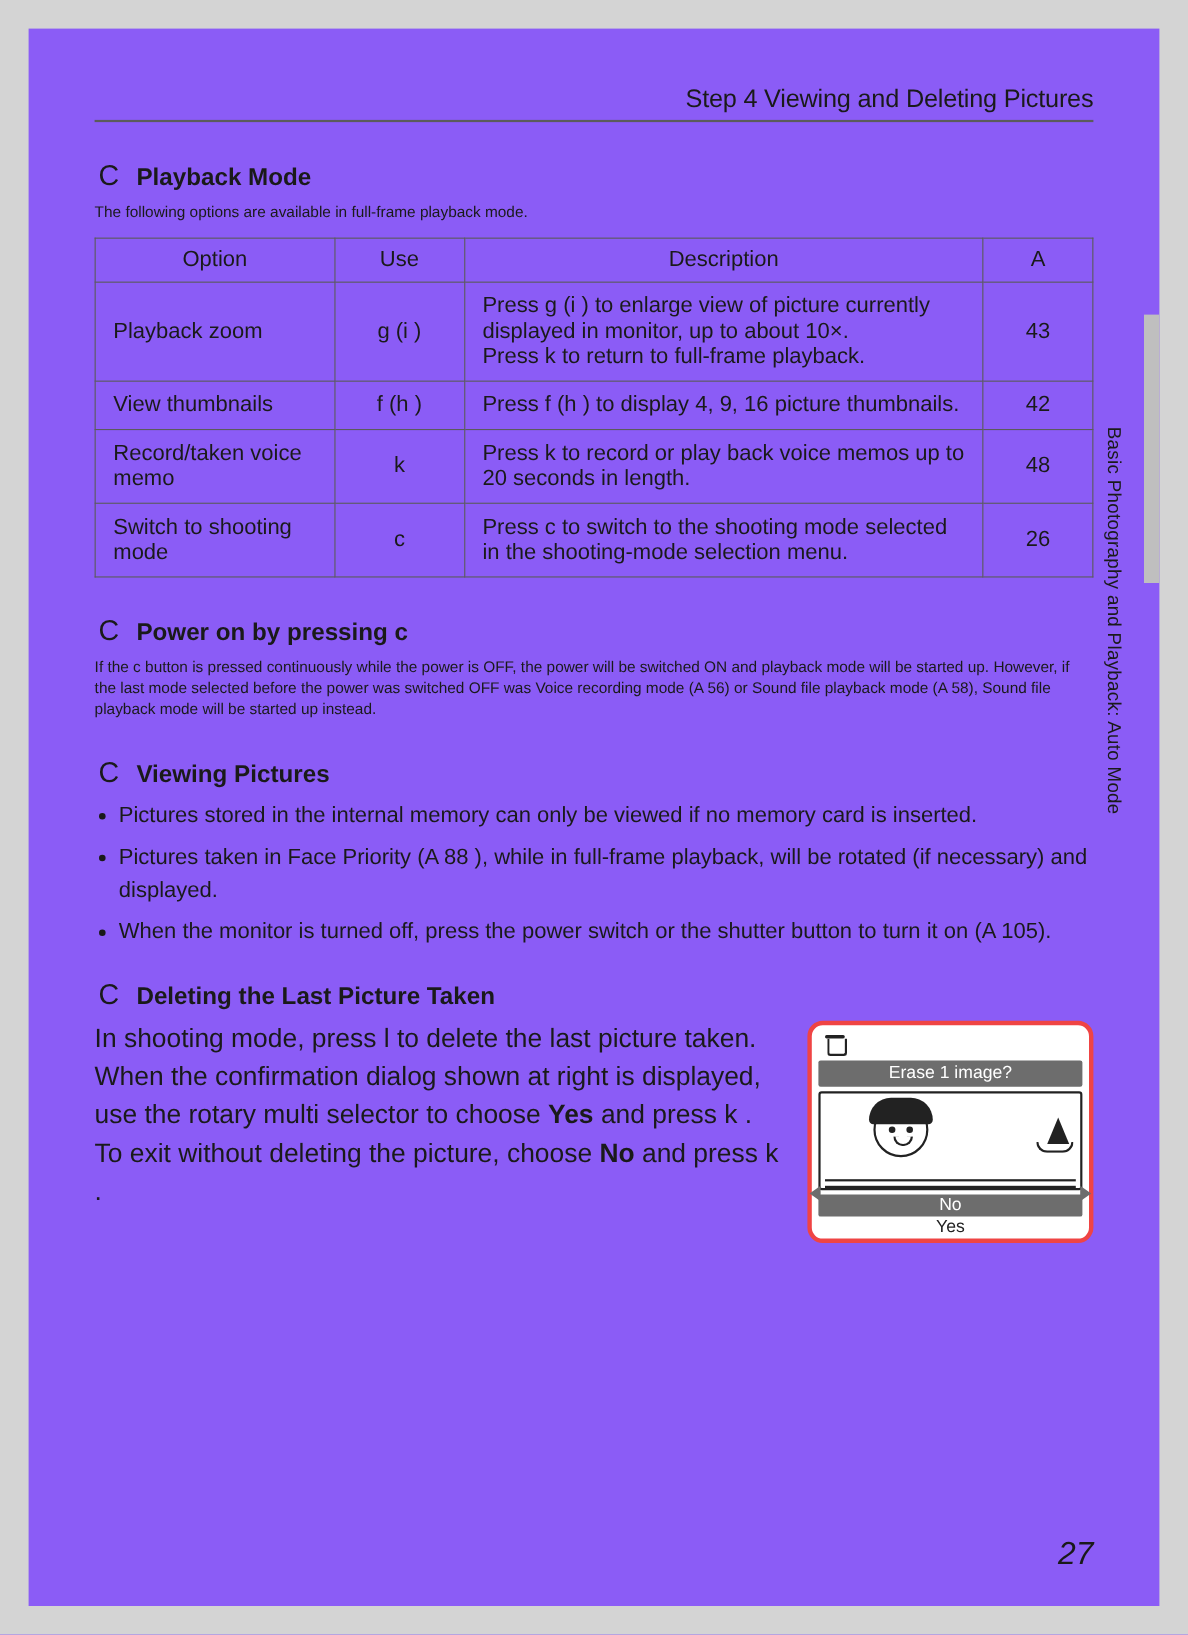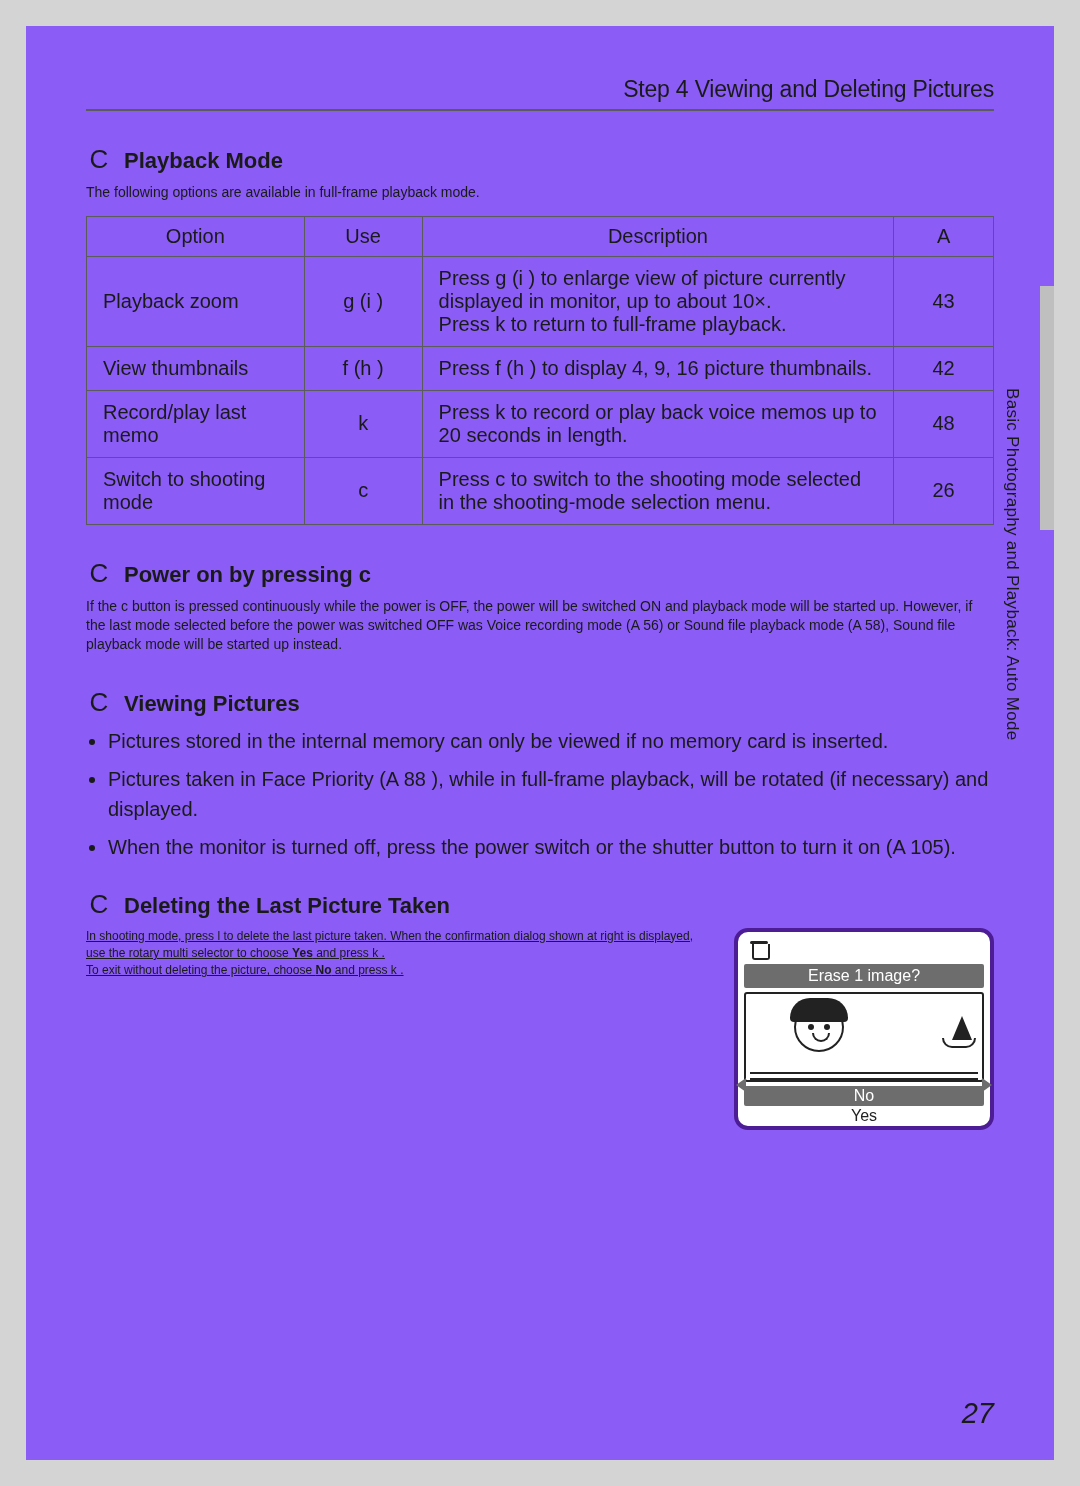--- a/index.html
+++ b/index.html
@@ -108,30 +108,29 @@
   }
   .delete-row {
     display: flex;
     flex-direction: row;
     gap: 24px;
     align-items: flex-start;
     margin-top: 6px;
   }
   .delete-text {
     flex: 1;
-    font-size: 12px;
+    font-size: 24px;
     line-height: 1.45;
-    text-decoration: underline;
   }
   .delete-figure {
     width: 260px;
     box-sizing: border-box;
   }
   .lcd-box {
-    border: 4px solid #4c1d95;
+    border: 4px solid #ef4444;
     border-radius: 14px;
     width: 100%;
     box-sizing: border-box;
     padding: 6px 6px 0 6px;
     position: relative;
     background: #fff;
   }
   .lcd-top {
     height: 26px;
     position: relative;
@@ -255,21 +254,21 @@
 Press k  to return to full-frame playback.</td>
         <td class="num">43</td>
       </tr>
       <tr>
         <td>View thumbnails</td>
         <td class="center">f   (h  )</td>
         <td>Press f   (h  ) to display 4, 9, 16 picture thumbnails.</td>
         <td class="num">42</td>
       </tr>
       <tr>
-        <td>Record/play last memo</td>
+        <td>Record/taken voice memo</td>
         <td class="center">k</td>
         <td>Press k  to record or play back voice memos up to 20 seconds in length.</td>
         <td class="num">48</td>
       </tr>
       <tr>
         <td>Switch to shooting mode</td>
         <td class="center">c</td>
         <td>Press c  to switch to the shooting mode selected in the shooting-mode selection menu.</td>
         <td class="num">26</td>
       </tr>

